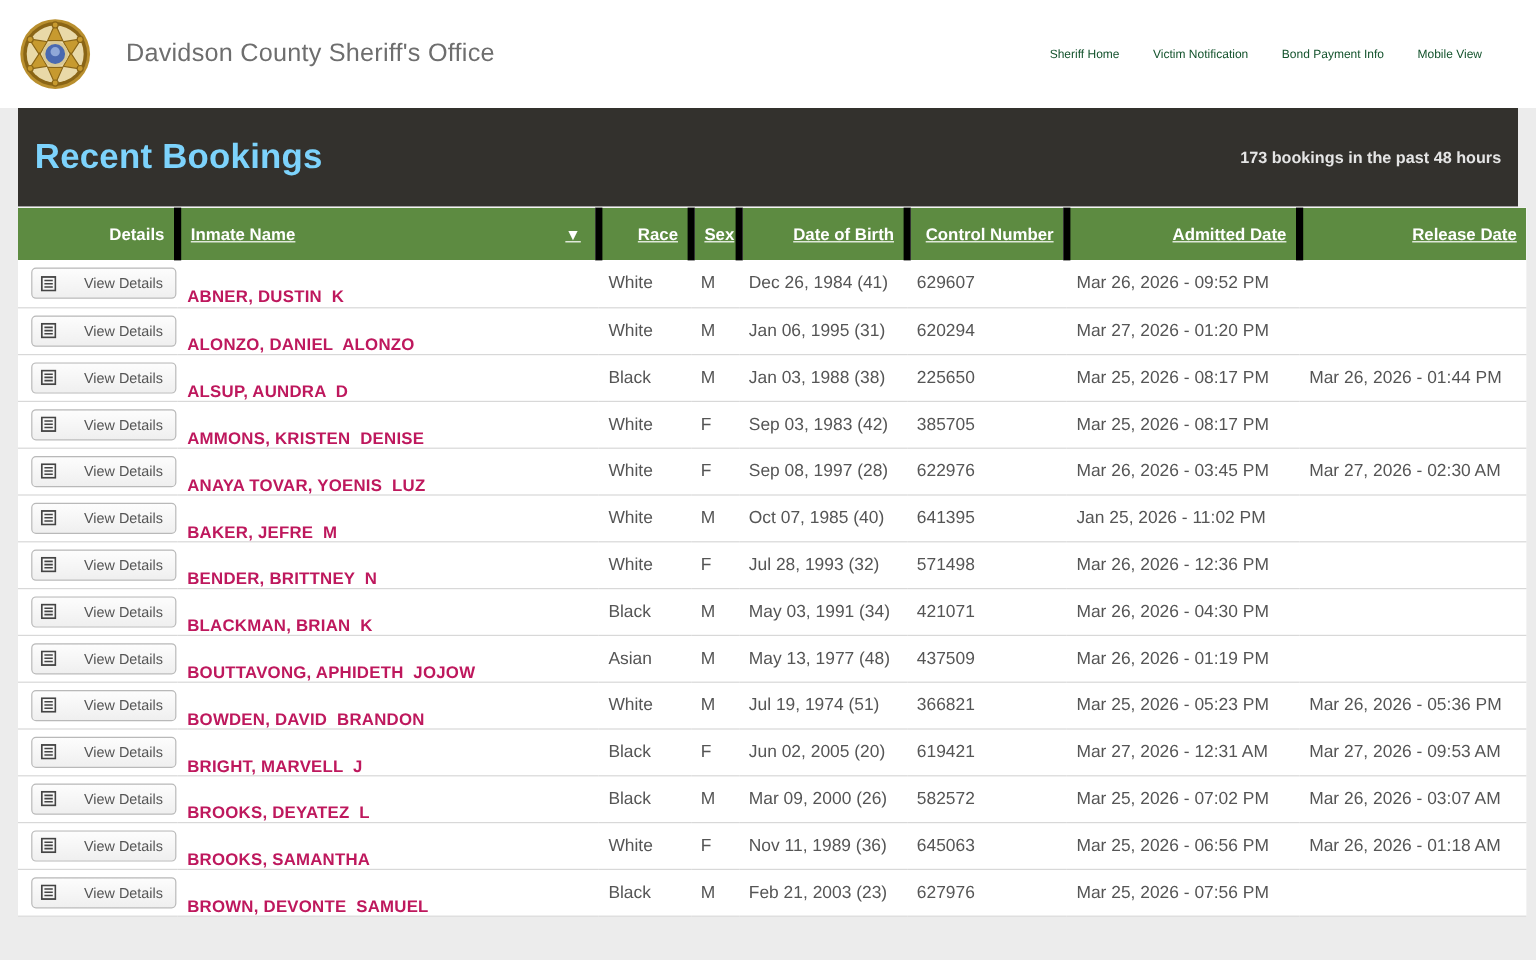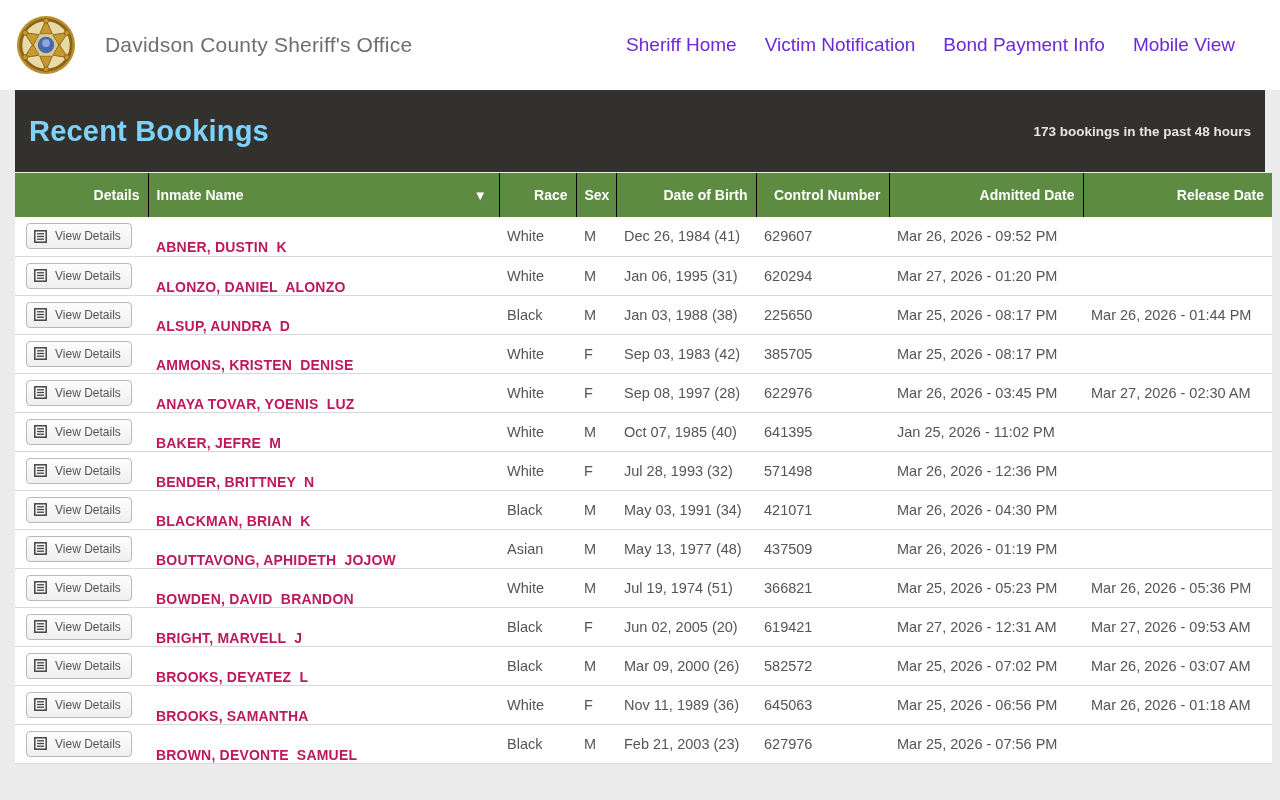--- a/index.html
+++ b/index.html
@@ -25,22 +25,22 @@
     color: #6e6e6e;
     font-weight: 400;
     letter-spacing: 0.2px;
   }
   .top-nav {
     margin-left: auto;
     display: flex;
     gap: 28px;
   }
   .top-nav a {
-    font-size: 19px;
-    color: #6d28d9;
+    font-size: 10px;
+    color: #14532d;
     text-decoration: none;
     cursor: pointer;
     text-align: center;
   }
 
   
   .content { padding: 0 15px; }
 
   .search-bar-row {
     display: flex;
@@ -113,21 +113,21 @@
     color: #ffffff;
     font-size: 14px;
     font-weight: 700;
     text-align: right;
     height: 44px;
     padding: 0 8px;
     white-space: nowrap;
     overflow: hidden;
     margin-top: 26px;
   }
-  thead th + th { border-left: 1px solid #000000; }
+  thead th + th { border-left: 6px solid #000000; text-decoration: underline; }
   .th-flex { display: flex; align-items: center; justify-content: space-between; }
   .sort-arrow { font-size: 13px; cursor: pointer; margin-right: 4px; }
 
   tbody tr {
     height: 39px;
     border-bottom: 1px solid #d8d8d8;
     background: #ffffff;
   }
   tbody td {
     font-size: 14.5px;
@@ -142,21 +142,21 @@
     font-size: 14px;
     color: #be185d;
     vertical-align: top;
     padding-top: 22px;
     white-space: pre;
     letter-spacing: 0.2px;
   }
   .view-details-btn {
     display: inline-flex;
     align-items: center;
-    gap: 8px;
+    gap: 23px;
     border: 1px solid #b9b9b9;
     border-radius: 4px;
     background: linear-gradient(#fdfdfd, #efefef);
     color: #555555;
     font-size: 12px;
     font-family: "Liberation Sans", sans-serif;
     padding: 5px 10px 5px 7px;
     margin-left: 3px;
     cursor: pointer;
   }

